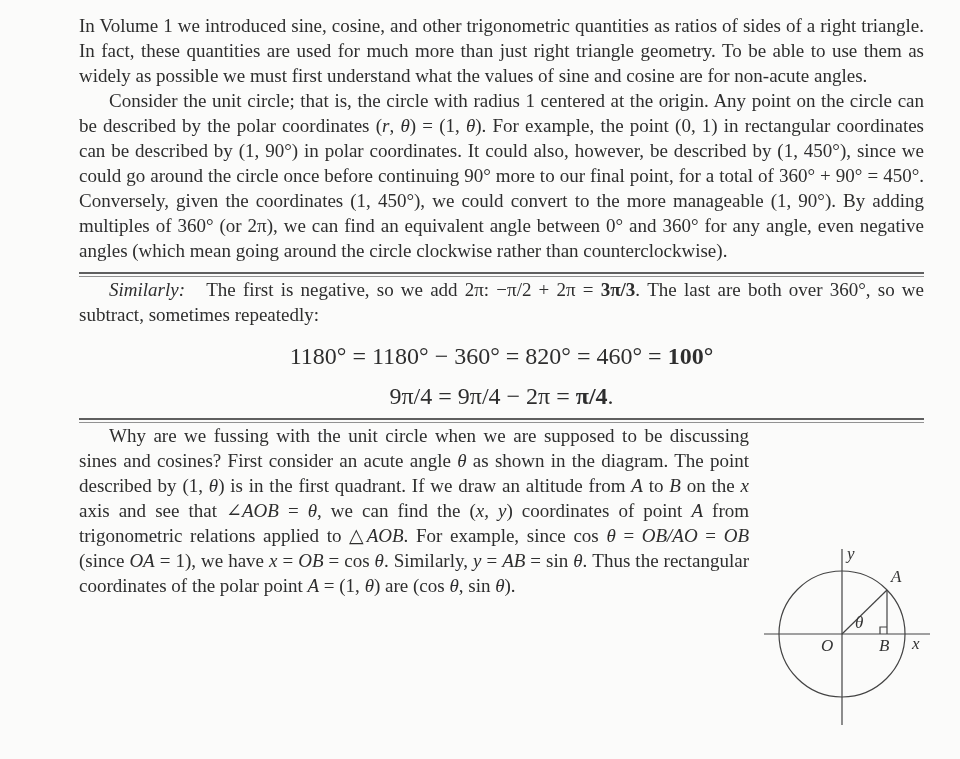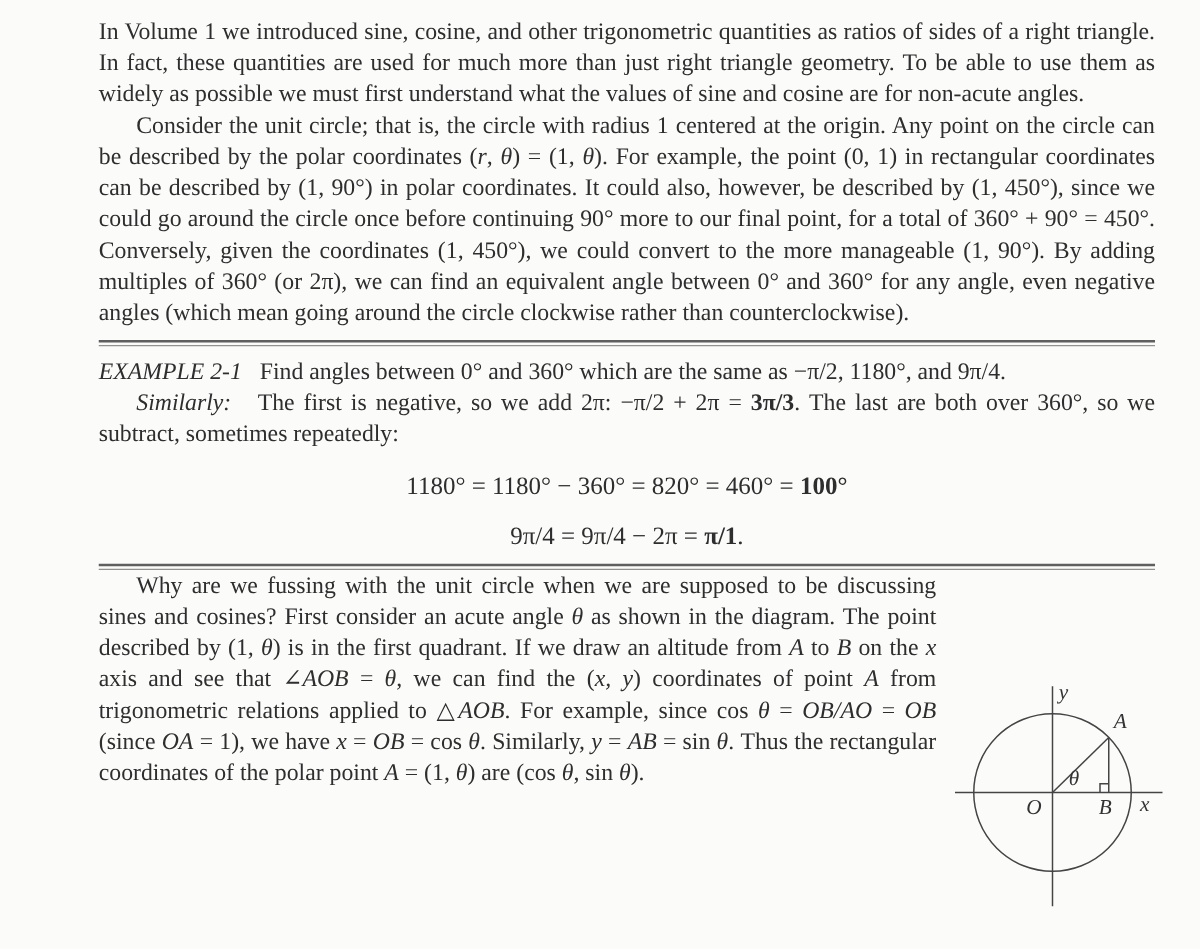--- a/index.html
+++ b/index.html
@@ -28,21 +28,21 @@
     margin-top:9px;
   }
   .example-line {
     margin:0; margin-top:8px;
     font-size:19px; line-height:25px;
     text-align:left;
   }
   .solution-para { margin-top:24px; }
   .equation {
     margin:0; margin-top:16px;
-    font-size:20px; line-height:26px;
+    font-size:24px; line-height:26px;
     text-align:center;
   }
   .equation2 { margin-top:14px; }
   .rule-bottom { margin-top:9px; }
   .discussion-para {
     width:670px;
     margin-top:20px;
   }
   .diagram-box {
     position:absolute;
@@ -61,27 +61,26 @@
 <body>
 
 <div class="page">
 
   <p class="body-para"><span>In Volume 1 we introduced sine, cosine, and other trigonometric quantities as ratios of sides of a right triangle.  In fact, these quantities are used for much more than just right triangle geometry. To be able to use them as widely as possible we must first understand what the values of sine and cosine are for non-acute angles.</span></p>
 
   <p class="body-para indent"><span>Consider the unit circle; that is, the circle with radius 1 centered at the origin.  Any point on the circle can be described by the polar coordinates (</span><span class="seg-i">r</span><span>, </span><span class="seg-i">θ</span><span>) = (1, </span><span class="seg-i">θ</span><span>).  For example, the point (0, 1) in rectangular coordinates can be described by (1, 90°) in polar coordinates.  It could also, however, be described by (1, 450°), since we could go around the circle once before continuing 90° more to our final point, for a total of 360° + 90° = 450°.  Conversely, given the coordinates (1, 450°), we could convert to the more manageable (1, 90°).  By adding multiples of 360° (or 2π), we can find an equivalent angle between 0° and 360° for any angle, even negative angles (which mean going around the circle clockwise rather than counterclockwise).</span></p>
 
   <div class="dbl-rule"></div>
 
-  <p class="example-line"><span class="seg-i">EXAMPLE 2-1</span><span>&nbsp;&nbsp; Find angles between 0° and 360° which are the same as −π/2, 1180°, and 9π/4.</span></p>
 
   <p class="body-para indent solution-para"><span class="seg-i">Similarly:</span><span>&nbsp;&nbsp; The first is negative, so we add 2π:  −π/2 + 2π = </span><span class="seg-b">3π/3</span><span>.  The last are both over 360°, so we subtract, sometimes repeatedly:</span></p>
 
   <p class="equation"><span>1180° = 1180° − 360° = 820° = 460° = </span><span class="seg-b">100°</span></p>
 
-  <p class="equation equation2"><span>9π/4 = 9π/4 − 2π = </span><span class="seg-b">π/1</span><span>.</span></p>
+  <p class="equation equation2"><span>9π/4 = 9π/4 − 2π = </span><span class="seg-b">π/4</span><span>.</span></p>
 
   <div class="dbl-rule rule-bottom"></div>
 
   <p class="body-para indent discussion-para"><span>Why are we fussing with the unit circle when we are supposed to be discussing sines and cosines?  First consider an acute angle </span><span class="seg-i">θ</span><span> as shown in the diagram.  The point described by (1, </span><span class="seg-i">θ</span><span>) is in the first quadrant.  If we draw an altitude from </span><span class="seg-i">A</span><span> to </span><span class="seg-i">B</span><span> on the </span><span class="seg-i">x</span><span> axis and see that ∠</span><span class="seg-i">AOB</span><span> = </span><span class="seg-i">θ</span><span>, we can find the (</span><span class="seg-i">x, y</span><span>) coordinates of point </span><span class="seg-i">A</span><span> from trigonometric relations applied to △</span><span class="seg-i">AOB</span><span>.  For example, since cos </span><span class="seg-i">θ</span><span> = </span><span class="seg-i">OB/AO</span><span> = </span><span class="seg-i">OB</span><span> (since </span><span class="seg-i">OA</span><span> = 1), we have </span><span class="seg-i">x</span><span> = </span><span class="seg-i">OB</span><span> = cos </span><span class="seg-i">θ</span><span>.  Similarly, </span><span class="seg-i">y</span><span> = </span><span class="seg-i">AB</span><span> = sin </span><span class="seg-i">θ</span><span>.  Thus the rectangular coordinates of the polar point </span><span class="seg-i">A</span><span> = (1, </span><span class="seg-i">θ</span><span>) are (cos </span><span class="seg-i">θ</span><span>, sin </span><span class="seg-i">θ</span><span>).</span></p>
 
 </div>
 
 <div class="diagram-box">
   <svg width="202" height="192" viewBox="0 0 202 192">
     <g stroke="#444" stroke-width="1.2" fill="none">

